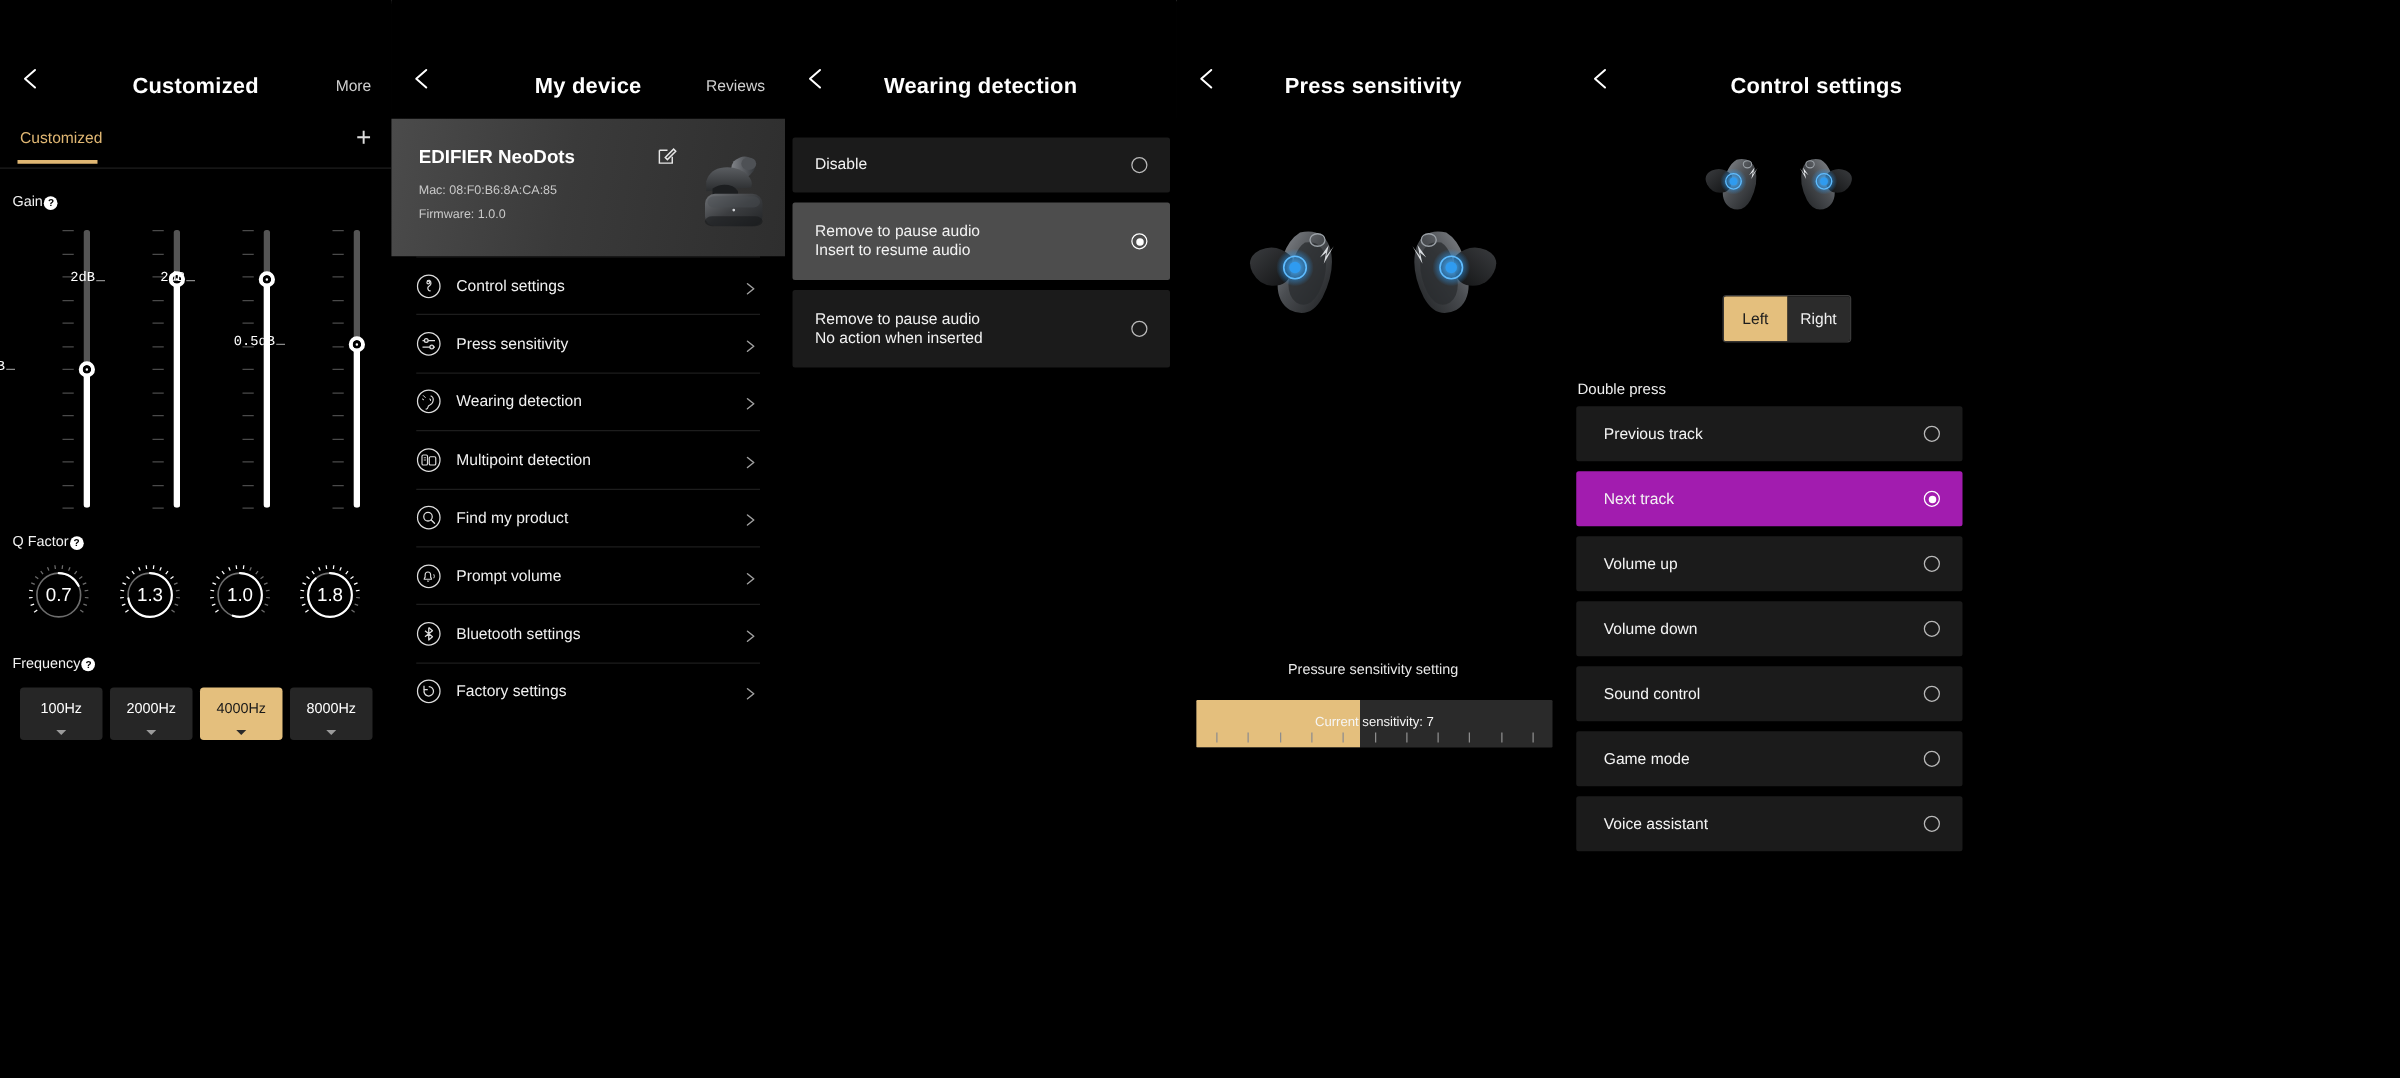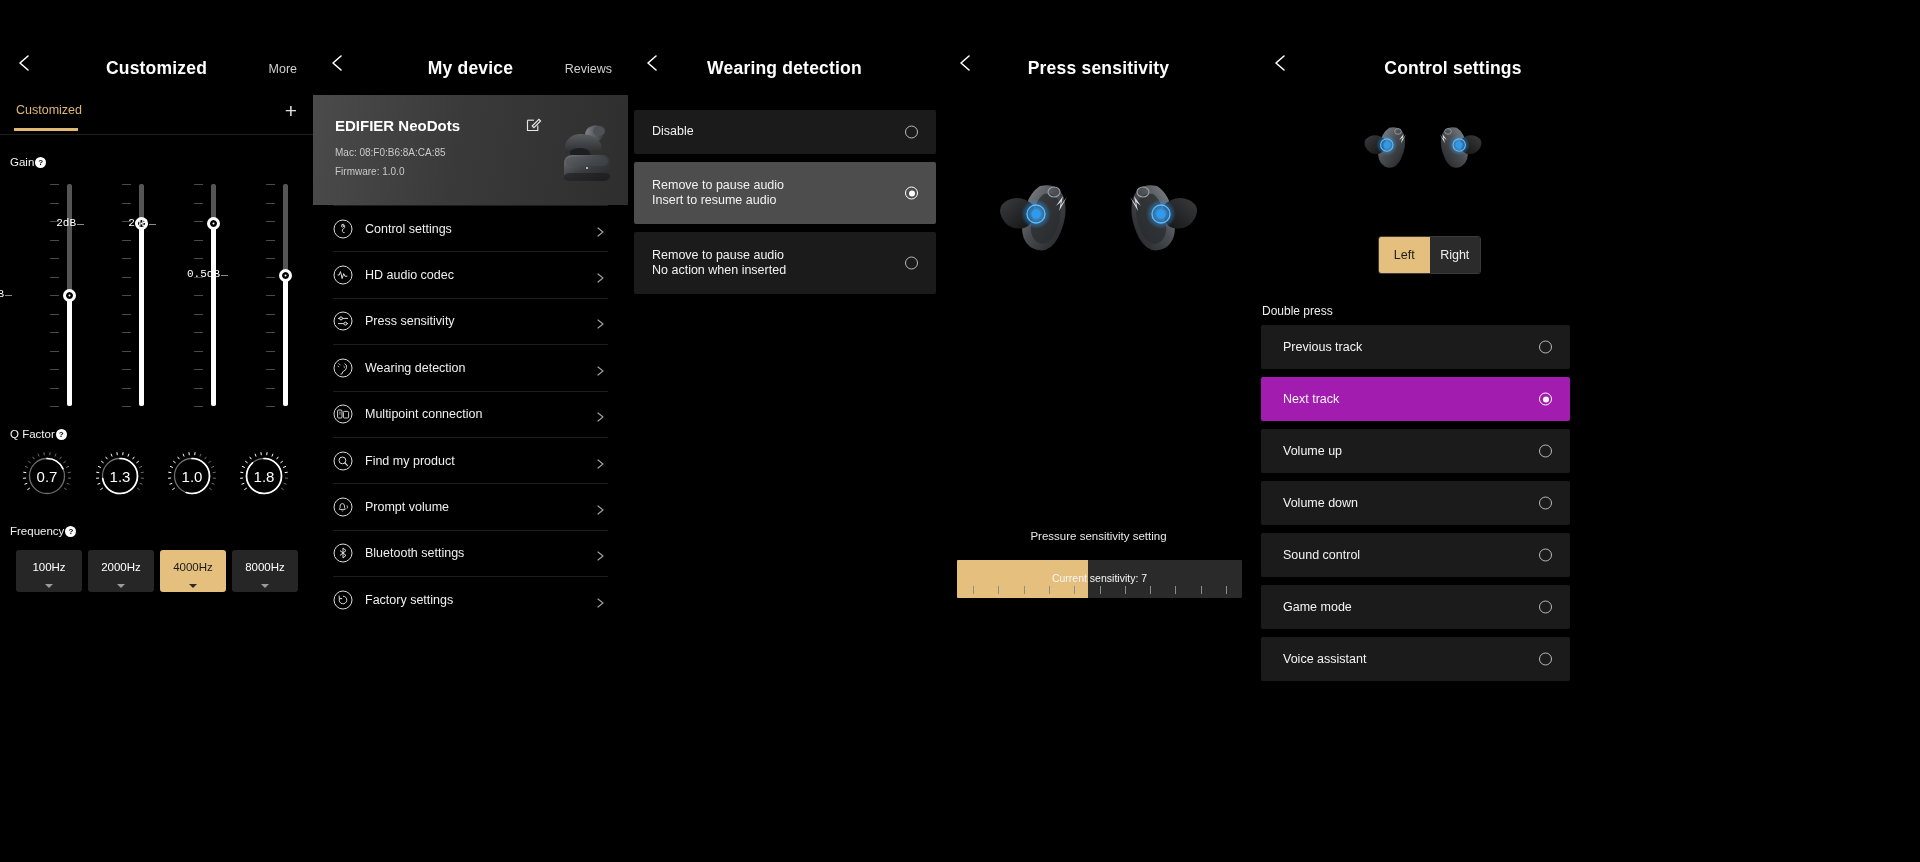--- a/index.html
+++ b/index.html
@@ -575,30 +575,20 @@
               <circle cx="9.6" cy="7" r="1.1" fill="none" stroke="#dcdcdc" stroke-width=".9"></circle>
             </svg></span>
           <span class="mlabel">Control settings</span>
           <span class="chev"><svg width="11" height="11" viewBox="0 0 11 11">
               <polyline points="3,1.5 8,5.5 3,9.5" fill="none" stroke="#9f9f9f" stroke-width="1.2" stroke-linecap="round" stroke-linejoin="round"></polyline>
             </svg></span>
         </div>
         <div class="mrow">
           <span class="ic"><svg width="20" height="20" viewBox="0 0 20 20">
               <circle cx="10" cy="10" r="9" fill="none" stroke="#dcdcdc" stroke-width="1"></circle>
-              <path d="M4.6 10 h1.6 l1.3 -3.4 l1.6 7 l1.6 -5 l1.2 2.6 h2.5" fill="none" stroke="#dcdcdc" stroke-width="1" stroke-linejoin="round"></path>
-            </svg></span>
-          <span class="mlabel">HD audio codec</span>
-          <span class="chev"><svg width="11" height="11" viewBox="0 0 11 11">
-              <polyline points="3,1.5 8,5.5 3,9.5" fill="none" stroke="#9f9f9f" stroke-width="1.2" stroke-linecap="round" stroke-linejoin="round"></polyline>
-            </svg></span>
-        </div>
-        <div class="mrow">
-          <span class="ic"><svg width="20" height="20" viewBox="0 0 20 20">
-              <circle cx="10" cy="10" r="9" fill="none" stroke="#dcdcdc" stroke-width="1"></circle>
               <path d="M5 7.4 h10 M5 12.6 h10" stroke="#dcdcdc" stroke-width="1"></path>
               <circle cx="8" cy="7.4" r="1.5" fill="#1a1a1a" stroke="#dcdcdc" stroke-width="1"></circle>
               <circle cx="12.4" cy="12.6" r="1.5" fill="#1a1a1a" stroke="#dcdcdc" stroke-width="1"></circle>
             </svg></span>
           <span class="mlabel">Press sensitivity</span>
           <span class="chev"><svg width="11" height="11" viewBox="0 0 11 11">
               <polyline points="3,1.5 8,5.5 3,9.5" fill="none" stroke="#9f9f9f" stroke-width="1.2" stroke-linecap="round" stroke-linejoin="round"></polyline>
             </svg></span>
         </div>
         <div class="mrow">
@@ -613,21 +603,21 @@
               <polyline points="3,1.5 8,5.5 3,9.5" fill="none" stroke="#9f9f9f" stroke-width="1.2" stroke-linecap="round" stroke-linejoin="round"></polyline>
             </svg></span>
         </div>
         <div class="mrow">
           <span class="ic"><svg width="20" height="20" viewBox="0 0 20 20">
               <circle cx="10" cy="10" r="9" fill="none" stroke="#dcdcdc" stroke-width="1"></circle>
               <rect x="4.6" y="6" width="4.4" height="8" rx="1" fill="none" stroke="#dcdcdc" stroke-width=".95"></rect>
               <rect x="10.4" y="7.4" width="5.2" height="6.6" rx="1" fill="none" stroke="#dcdcdc" stroke-width=".95"></rect>
               <path d="M6 8.2 h1.8 M6 10 h1.8" stroke="#dcdcdc" stroke-width=".7"></path>
             </svg></span>
-          <span class="mlabel">Multipoint connection</span>
+          <span class="mlabel">Multipoint detection</span>
           <span class="chev"><svg width="11" height="11" viewBox="0 0 11 11">
               <polyline points="3,1.5 8,5.5 3,9.5" fill="none" stroke="#9f9f9f" stroke-width="1.2" stroke-linecap="round" stroke-linejoin="round"></polyline>
             </svg></span>
         </div>
         <div class="mrow">
           <span class="ic"><svg width="20" height="20" viewBox="0 0 20 20">
               <circle cx="10" cy="10" r="9" fill="none" stroke="#dcdcdc" stroke-width="1"></circle>
               <circle cx="9.4" cy="9.4" r="3.4" fill="none" stroke="#dcdcdc" stroke-width="1"></circle>
               <path d="M12 12 l2.6 2.6" stroke="#dcdcdc" stroke-width="1.1" stroke-linecap="round"></path>
             </svg></span>

